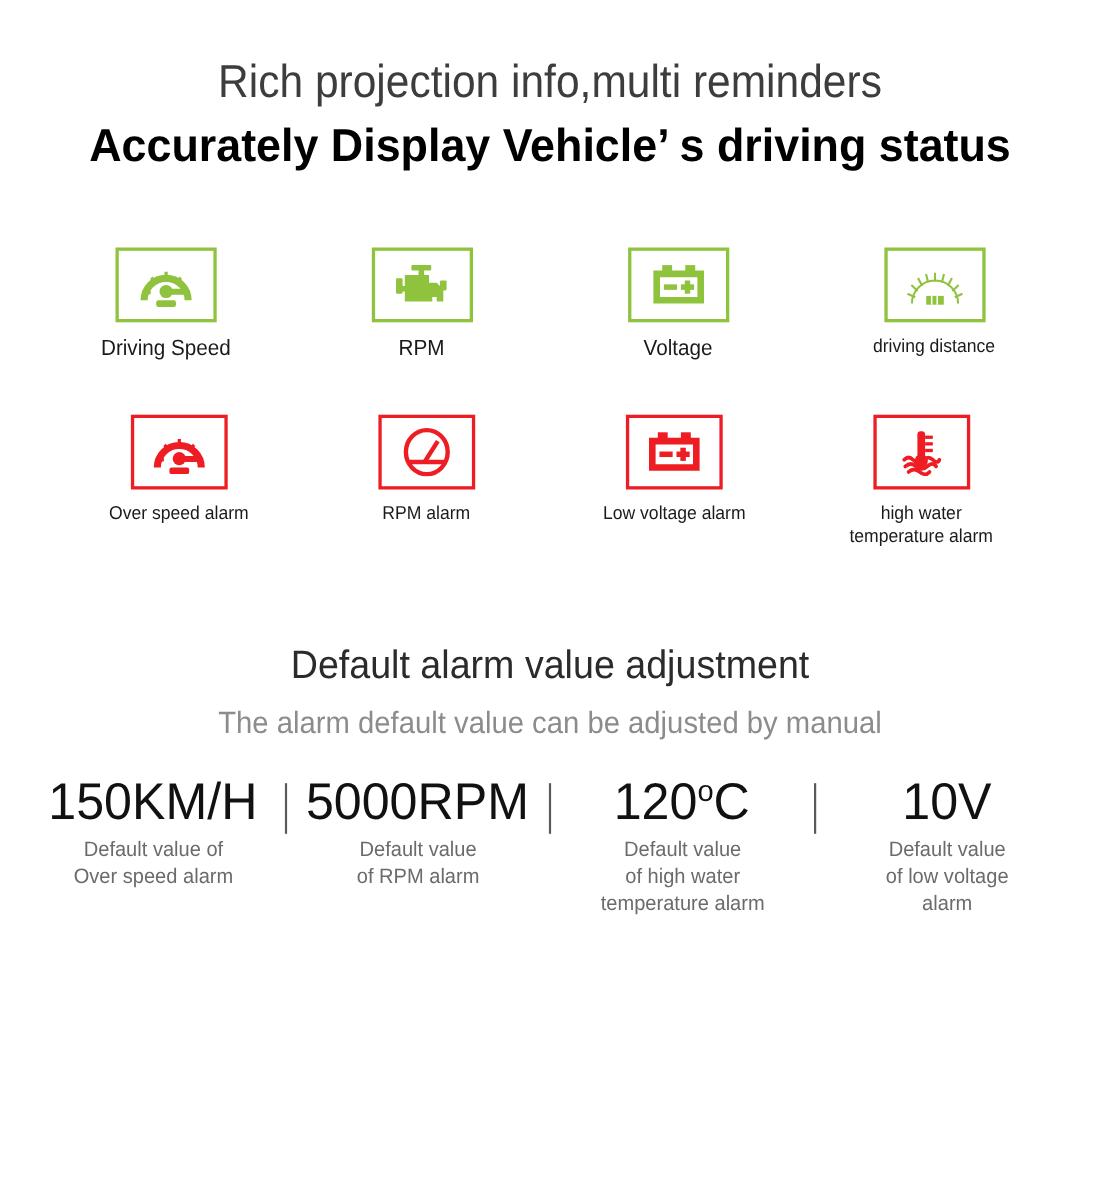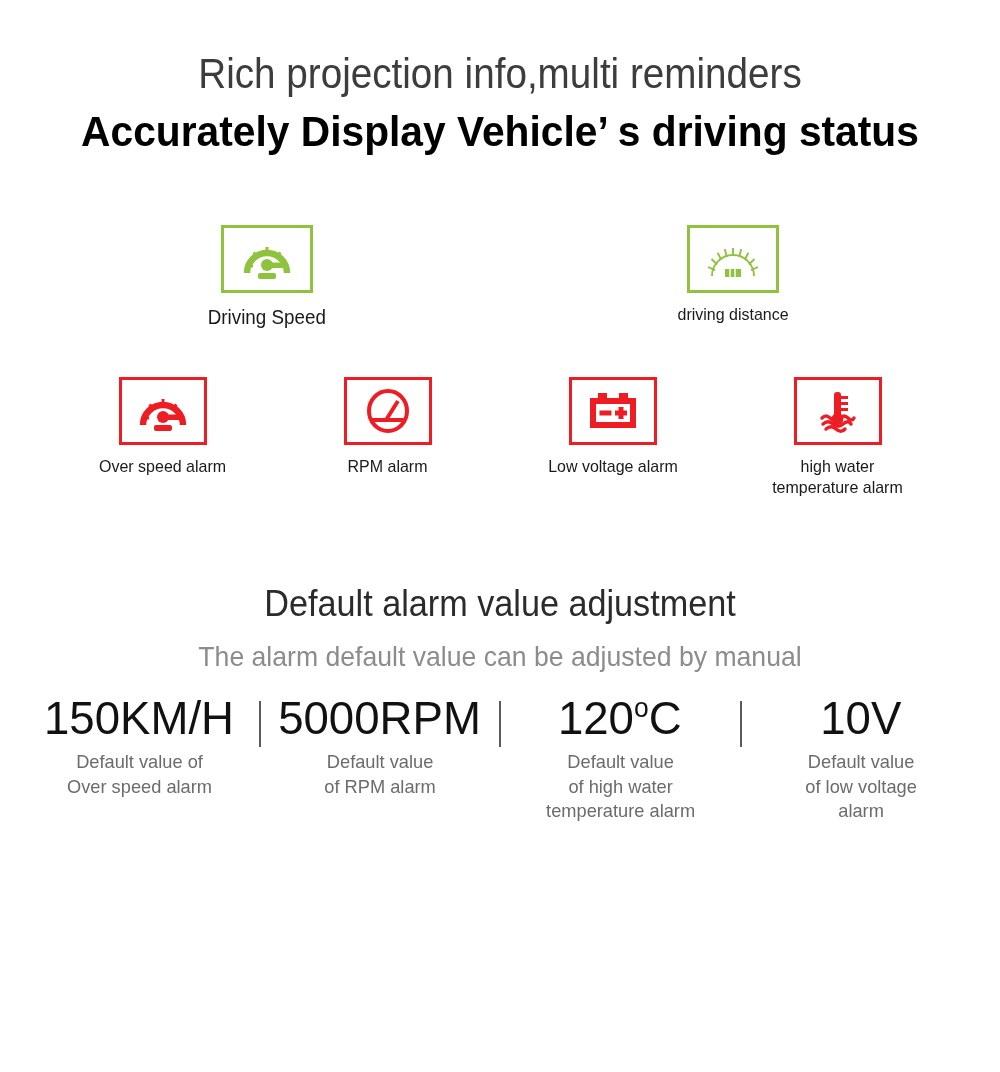--- a/index.html
+++ b/index.html
@@ -102,21 +102,21 @@
   .sec-desc {
     margin-top: 18px;
     font-size: 28px;
     color: #8c8c8c;
     font-weight: 400;
     transform: scaleX(0.95);
     line-height: 1.1;
   }
 
   .values-row {
-    margin-top: 19px;
+    margin-top: 30px;
     display: flex;
     justify-content: flex-end;
     align-items: flex-start;
     padding: 0 20px;
   }
   .value-cell {
     display: flex;
     flex-direction: column;
     align-items: center;
     flex: 1 1 0;
@@ -172,21 +172,54 @@
           </g>
           <circle cx="28" cy="28" r="6" fill="#8fc33e"></circle>
           <rect x="28" y="25.5" width="18" height="5.5" rx="2.4" fill="#8fc33e"></rect>
           <rect x="19" y="36" width="18" height="6" rx="2" fill="#8fc33e"></rect>
         </svg>
       </span>
     </div>
     <div class="icon-label lg">Driving Speed</div>
   </div>
 
-
+  <div class="icon-cell">
+    <div class="icon-box">
+      <span>
+        <svg width="56" height="44" viewBox="0 0 56 44">
+          <g fill="#8fc33e">
+            <rect x="18" y="4" width="18" height="5" rx="1"></rect>
+            <rect x="24.5" y="8" width="5" height="5"></rect>
+            <path d="M12 13 h22 v7 h7 l6 6 v11 h-6 v-4 h-4 v4 h-25 v-9 h-5 v-5 h5 z"></path>
+            <rect x="4" y="16" width="6" height="14" rx="1.2"></rect>
+            <rect x="44" y="18" width="6" height="9" rx="1.2"></rect>
+          </g>
+        </svg>
+      </span>
+    </div>
+    <div class="icon-label lg">RPM</div>
+  </div>
+
+  <div class="icon-cell">
+    <div class="icon-box">
+      <span>
+        <svg width="56" height="44" viewBox="0 0 56 44">
+          <g fill="#8fc33e">
+            <rect x="13" y="4" width="9" height="6"></rect>
+            <rect x="34" y="4" width="9" height="6"></rect>
+            <path d="M5 9 h46 v30 h-46 z M11 15 h34 v18 h-34 z" fill-rule="evenodd"></path>
+            <rect x="14.5" y="21.5" width="12" height="5"></rect>
+            <rect x="30" y="21.5" width="12" height="5"></rect>
+            <rect x="33.5" y="18" width="5" height="12"></rect>
+          </g>
+        </svg>
+      </span>
+    </div>
+    <div class="icon-label lg">Voltage</div>
+  </div>
 
 
   <div class="icon-cell">
     <div class="icon-box">
       <span>
         <svg width="56" height="44" viewBox="0 0 56 44">
           <path d="M7 39 A21 21 0 1 1 49 39" fill="none" stroke="#8fc33e" stroke-width="1.8"></path>
           <g stroke="#8fc33e" stroke-width="1.9" stroke-linecap="butt">
             <line x1="28" y1="19" x2="28" y2="11"></line>
             <line x1="34.2" y1="19.7" x2="36.2" y2="12"></line>

